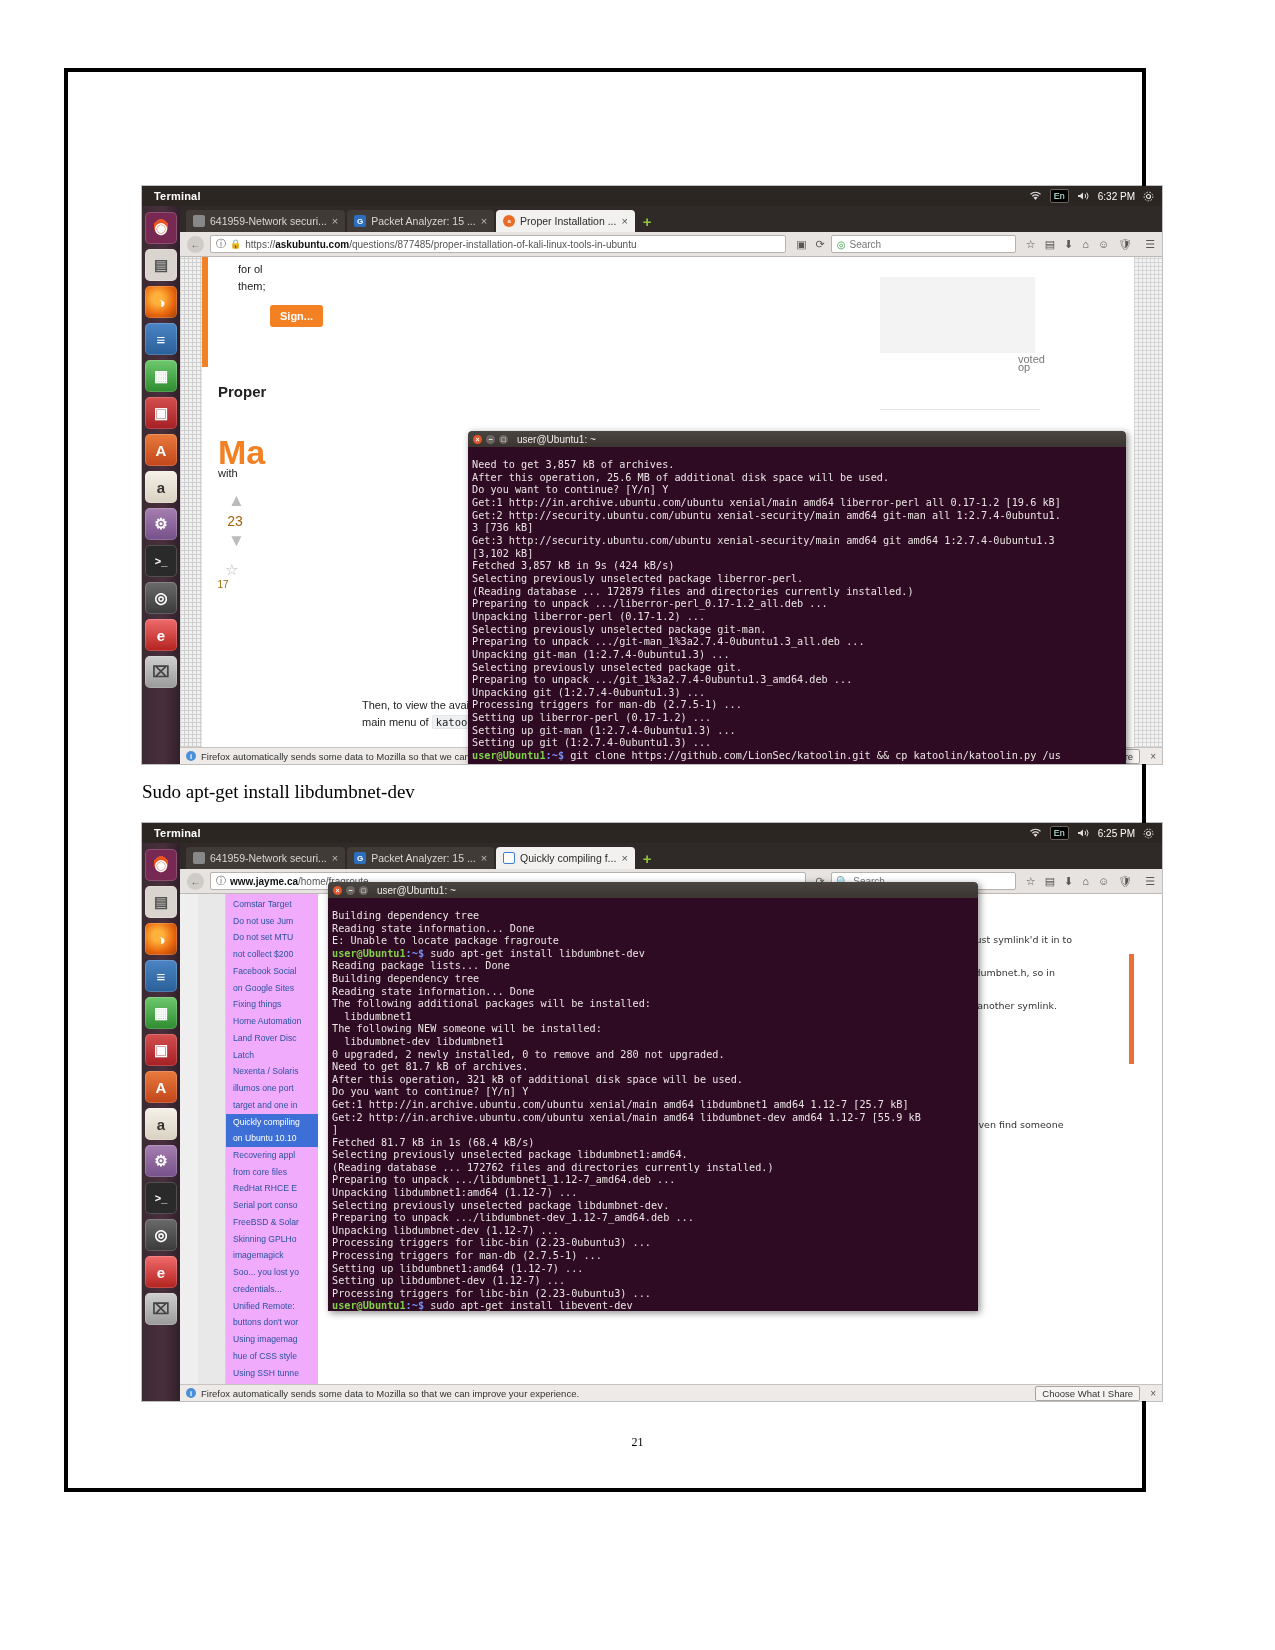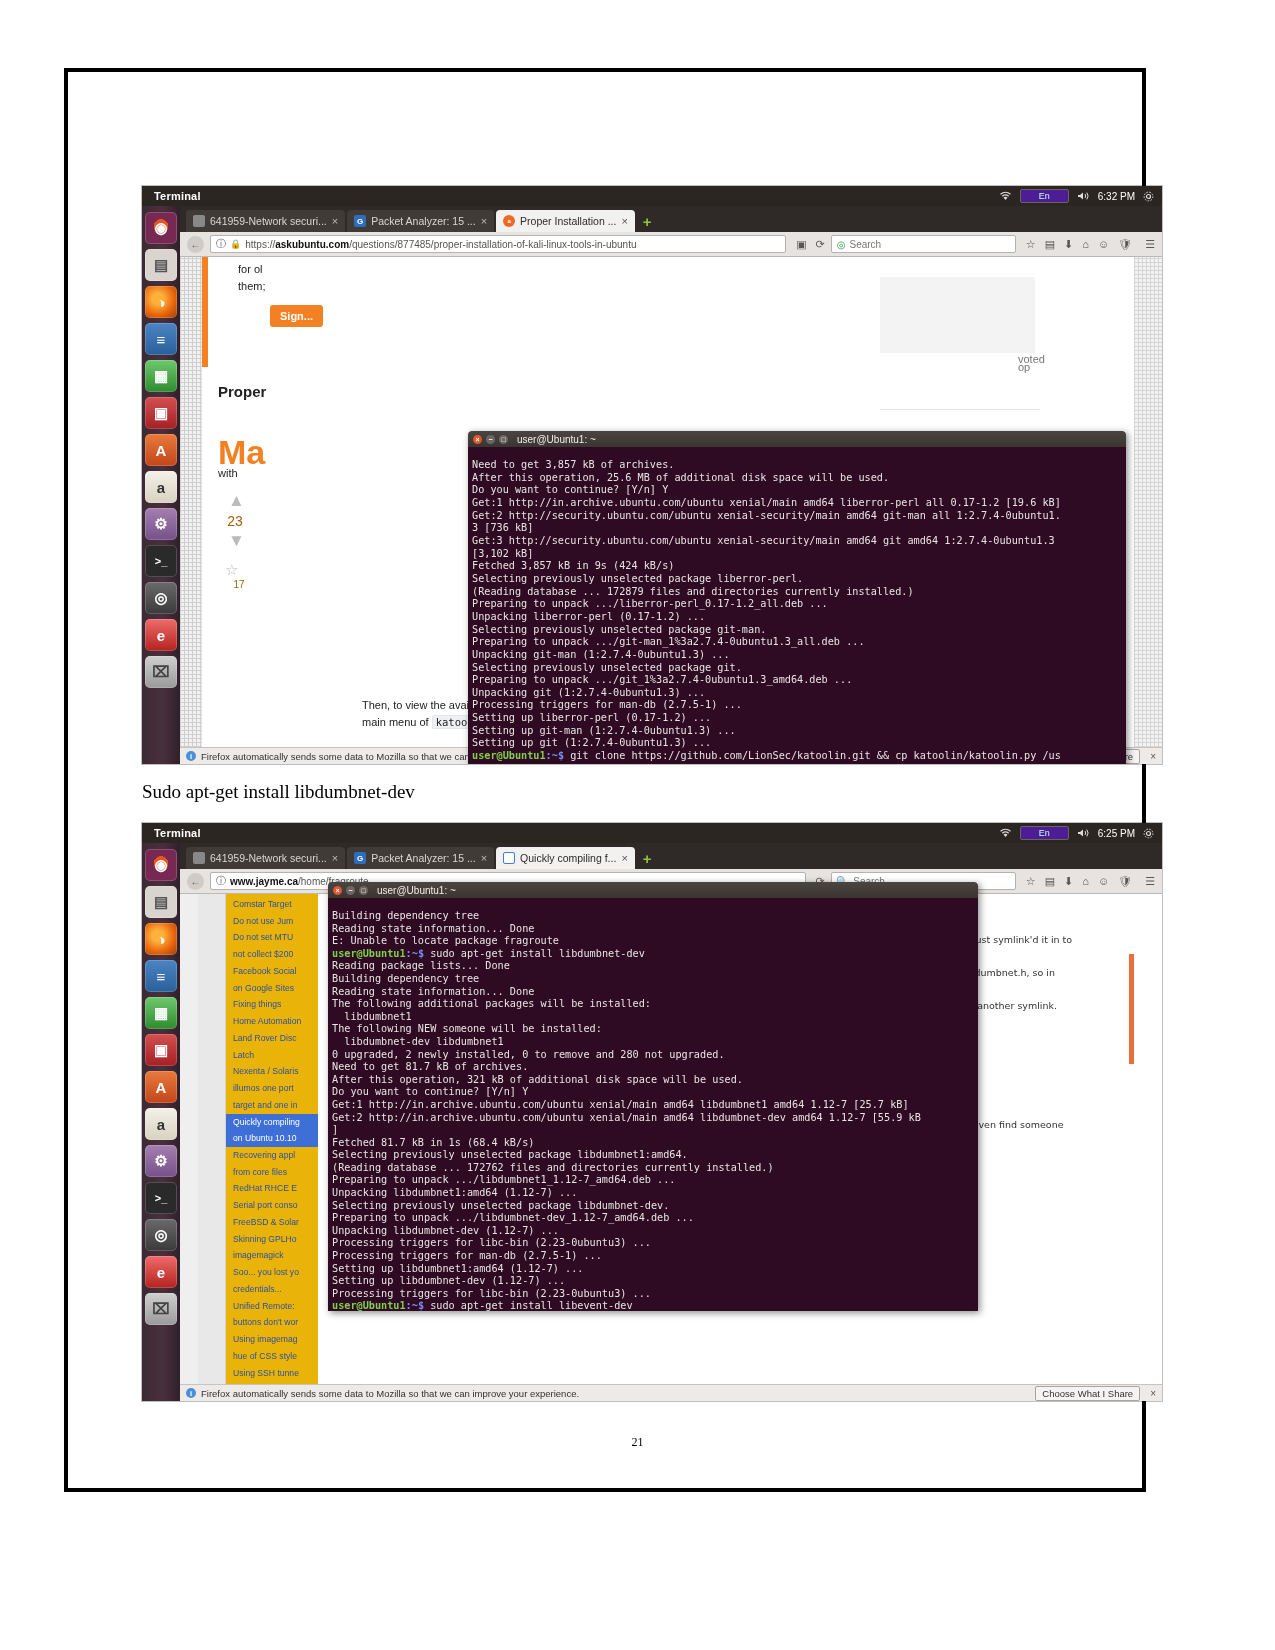--- a/index.html
+++ b/index.html
@@ -27,22 +27,22 @@
 
   
   .unity-panel{
     position:absolute; left:0; top:0; right:0; height:20px;
     background:#2c2622; color:#fff;
     font-size:11px; font-weight:bold;
     display:flex; align-items:center;
   }
   .unity-panel .title{ margin-left:12px; letter-spacing:.2px; }
   .unity-panel .tray{ margin-left:auto; display:flex; align-items:center; gap:8px; padding-right:8px; font-weight:normal;}
-  .tray .kb{ background:#4c1d95; border:1px solid #6b645d; border-radius:2px;
-             padding:0 18px; font-size:9px; line-height:12px; color:#cfe; }
+  .tray .kb{ background:#000000; border:1px solid #6b645d; border-radius:2px;
+             padding:0 3px; font-size:9px; line-height:12px; color:#cfe; }
   .tray .clock{ font-size:10px; }
   .tray svg{ display:block; }
 
   
   .launcher{
     position:absolute; left:0; top:20px; bottom:0; width:38px;
     background:linear-gradient(90deg,#3b2a33 0%,#4a2f3d 55%,#2f2029 100%);
     padding-top:3px;
   }
   .launcher .ico{
@@ -280,21 +280,21 @@
 
         <div class="so-h1" style="position:absolute; left:38px; top:126px;">Proper</div>
 
         <div style="position:absolute; left:38px; top:176px; font-size:34px; color:#f48024; font-weight:bold;">Ma</div>
         <div class="so-txt" style="position:absolute; left:38px; top:208px;">with</div>
 
         <div class="vote-arrow" style="position:absolute; left:48px; top:238px;">▲</div>
         <div class="vote-n" style="position:absolute; left:40px; top:256px; width:30px;">23</div>
         <div class="vote-arrow" style="position:absolute; left:48px; top:278px;">▼</div>
         <div style="position:absolute; left:45px; top:304px; font-size:15px; color:#bbb;">☆</div>
-        <div class="vote-n" style="position:absolute; left:44px; top:322px; width:30px; font-size:10px;">17</div>
+        <div class="vote-n" style="position:absolute; left:28px; top:322px; width:30px; font-size:10px;">17</div>
 
         <div class="mask-grey" style="left:700px; top:20px; width:155px; height:76px;"></div>
         <div class="so-txt" style="position:absolute; left:838px; top:94px; color:#777;">voted</div>
         <div class="so-txt" style="position:absolute; left:838px; top:102px; color:#777;">op</div>
         <div style="position:absolute; left:700px; top:152px; width:160px; height:1px; background:#e4e4e4;"></div>
         <div class="so-txt" style="position:absolute; left:838px; top:168px; color:#888;">o</div>
 
         <div class="ad-card" style="left:700px; top:257px; width:160px; height:118px;">
           <div style="height:14px;"></div>
           <div style="padding-left:56px;color:#9ecbff;">job.sucks()) {</div>
@@ -462,21 +462,21 @@
         <span>☺</span>
         <span>🛡</span>
         <span style="padding-left:4px;">☰</span>
       </span>
     </div>
 
     <div class="content">
       <div class="blog">
         <div class="blog-gutter"></div>
         <div class="blog-side" style="left:18px; width:28px;"></div>
-        <div class="blog-side" style="left:46px; width:111px; background:#eab308; border-right:1px solid #ddd;">
+        <div class="blog-side" style="left:46px; width:111px; background:#f0abfc; border-right:1px solid #ddd;">
           <div id="blog-links" style="padding-top:2px;">
               <div class="lnk">Comstar Target</div>
               <div class="lnk">Do not use Jum</div>
               <div class="lnk">Do not set MTU</div>
               <div class="lnk">not collect $200</div>
               <div class="lnk">Facebook Social</div>
               <div class="lnk">on Google Sites</div>
               <div class="lnk">Fixing things</div>
               <div class="lnk">Home Automation</div>
               <div class="lnk">Land Rover Disc</div>

